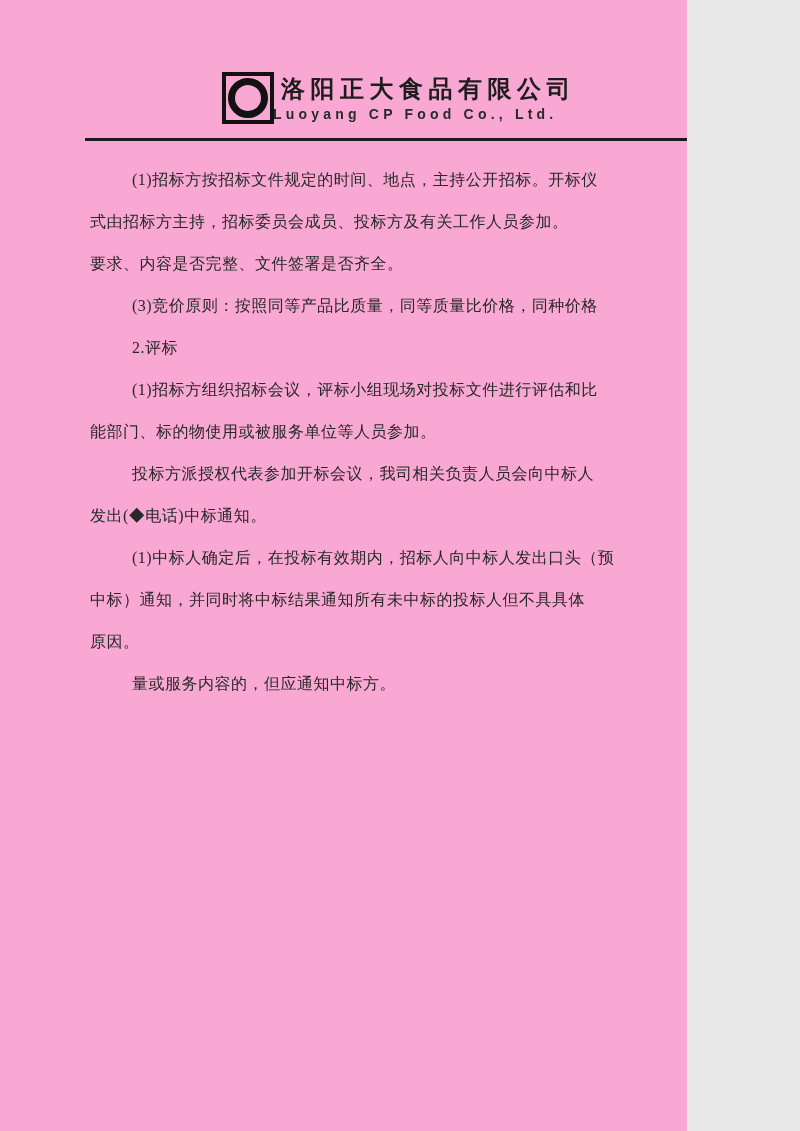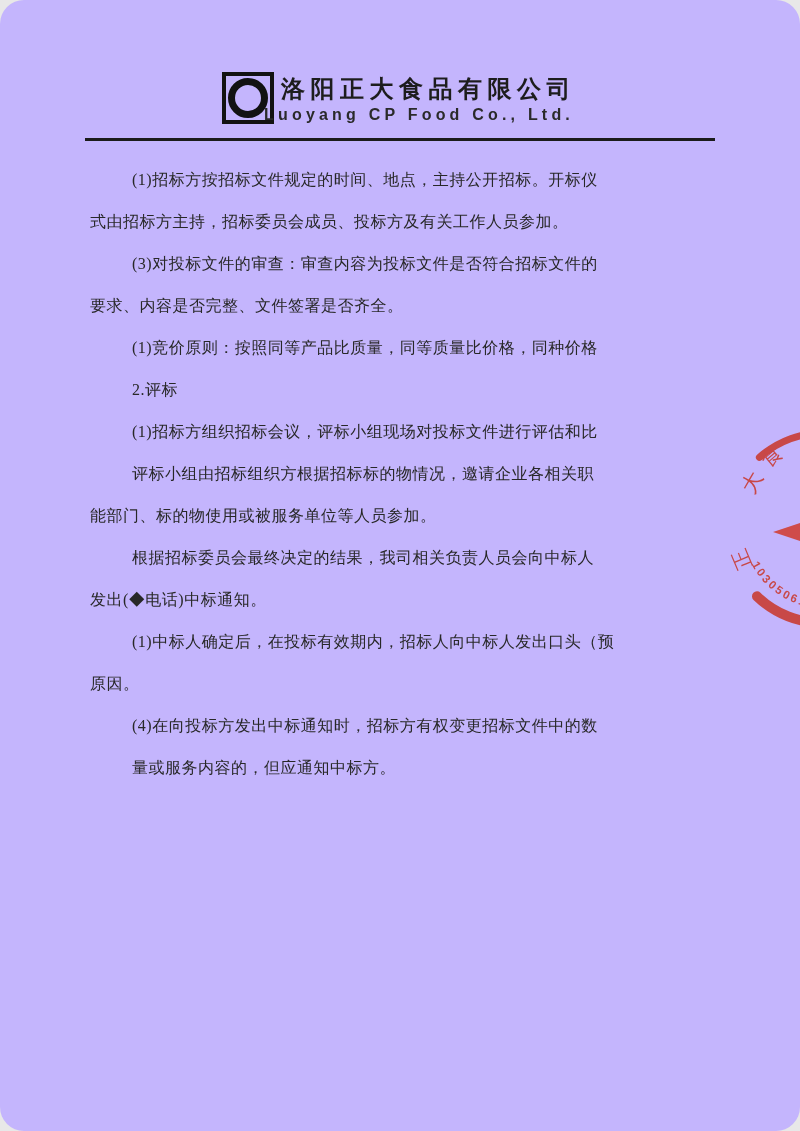--- a/index.html
+++ b/index.html
@@ -2,26 +2,25 @@
 <html><head>
 <meta charset="utf-8">
 <style>
   html, body {
     margin: 0;
     padding: 0;
     background: #e8e8e8;
   }
   .page {
     position: relative;
-    width: 800px;
+    width: 687px;
     height: 1131px;
-    background: #c4b5fd;
+    background: #f9a8d4;
     overflow: hidden;
     font-family: "Liberation Serif", serif;
-    border-radius: 24px;
   }
 
   
   .logo {
     position: absolute;
     left: 222px;
     top: 72px;
     width: 44px;
     height: 44px;
     border: 4px solid #121212;
@@ -42,24 +41,24 @@
     top: 73px;
     font-family: "Liberation Sans", sans-serif;
     font-size: 24px;
     font-weight: 600;
     letter-spacing: 5.5px;
     color: #1d1d1d;
     white-space: nowrap;
   }
   .company-en {
     position: absolute;
-    left: 264px;
+    left: 273px;
     top: 106px;
     font-family: "Liberation Sans", sans-serif;
-    font-size: 16px;
+    font-size: 14px;
     font-weight: bold;
     letter-spacing: 4.2px;
     color: #2a2a2a;
     white-space: nowrap;
   }
   .header-rule {
     position: absolute;
     left: 85px;
     top: 138px;
     width: 630px;
@@ -104,32 +103,30 @@
   <div class="logo">
     <div class="ring"></div>
   </div>
   <div class="company-zh">洛阳正大食品有限公司</div>
   <div class="company-en">Luoyang CP Food Co., Ltd.</div>
   <div class="header-rule"></div>
 
   <div class="doc-body">
       <div class="line indent">(1)招标方按招标文件规定的时间、地点，主持公开招标。开标仪</div>
       <div class="line">式由招标方主持，招标委员会成员、投标方及有关工作人员参加。</div>
-      <div class="line indent">(3)对投标文件的审查：审查内容为投标文件是否符合招标文件的</div>
       <div class="line">要求、内容是否完整、文件签署是否齐全。</div>
-      <div class="line indent">(1)竞价原则：按照同等产品比质量，同等质量比价格，同种价格</div>
+      <div class="line indent">(3)竞价原则：按照同等产品比质量，同等质量比价格，同种价格</div>
       <div class="line indent">2.评标</div>
       <div class="line indent">(1)招标方组织招标会议，评标小组现场对投标文件进行评估和比</div>
-      <div class="line indent">评标小组由招标组织方根据招标标的物情况，邀请企业各相关职</div>
       <div class="line">能部门、标的物使用或被服务单位等人员参加。</div>
-      <div class="line indent">根据招标委员会最终决定的结果，我司相关负责人员会向中标人</div>
+      <div class="line indent">投标方派授权代表参加开标会议，我司相关负责人员会向中标人</div>
       <div class="line">发出(◆电话)中标通知。</div>
       <div class="line indent">(1)中标人确定后，在投标有效期内，招标人向中标人发出口头（预</div>
+      <div class="line">中标）通知，并同时将中标结果通知所有未中标的投标人但不具具体</div>
       <div class="line">原因。</div>
-      <div class="line indent">(4)在向投标方发出中标通知时，招标方有权变更招标文件中的数</div>
       <div class="line indent">量或服务内容的，但应通知中标方。</div>
     </div>
 
   <svg class="seal" viewBox="700 420 100 220" xmlns="http://www.w3.org/2000/svg">
     <g opacity="0.88">
 
       <path d="M 759.4 457.4 A 95 95 0 0 1 895.8 466.9" fill="none" stroke="#c9392f" stroke-width="7" stroke-linecap="round"></path>
 
       <path d="M 757 596.3 A 95 95 0 0 0 895.8 589.1" fill="none" stroke="#c9392f" stroke-width="10" stroke-linecap="round"></path>
 

